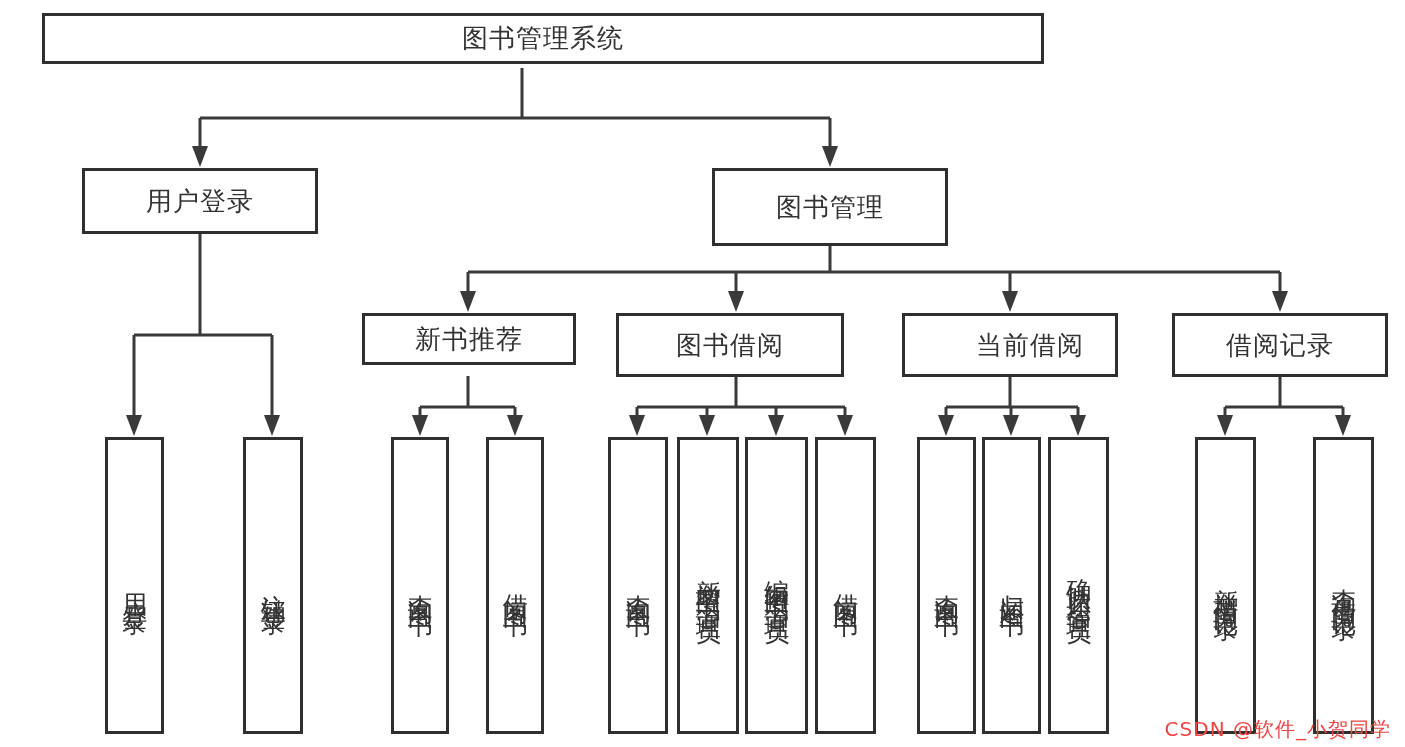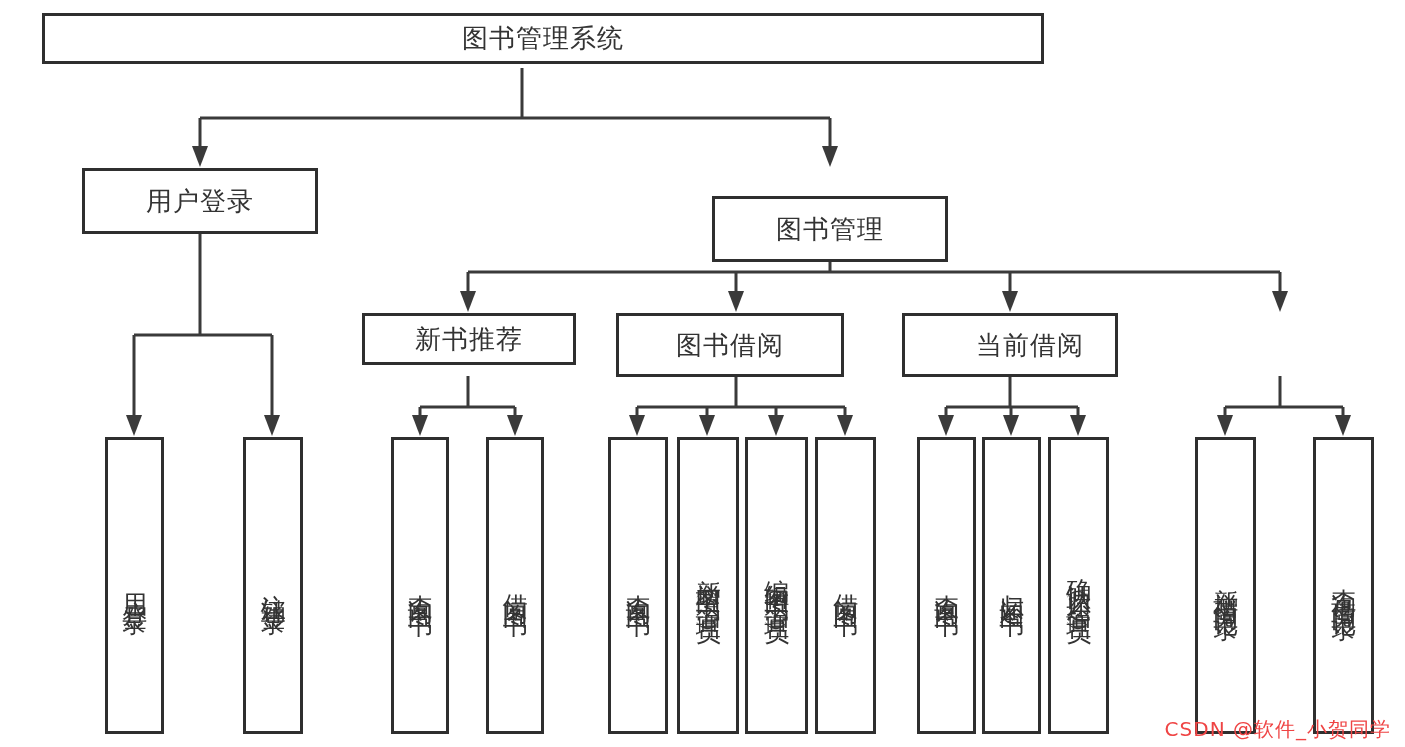--- a/index.html
+++ b/index.html
@@ -84,25 +84,26 @@
       <polygon points="1011,436 1003,415 1019,415"></polygon>
       <polygon points="1078,436 1070,415 1086,415"></polygon>
       <polygon points="1225,436 1217,415 1233,415"></polygon>
       <polygon points="1343,436 1335,415 1351,415"></polygon>
     </g>
   </svg>
 
   <div class="box" style="left:21px; top:13px; width:1002px; height:51px;margin-left:21px;">图书管理系统</div>
 
   <div class="box" style="left:82px; top:168px; width:236px; height:66px;">用户登录</div>
-  <div class="box" style="left:712px; top:168px; width:236px; height:66px;margin-top:28px;">图书管理</div>
+  <div class="box" style="left:712px; top:168px; width:236px; height:78px;">图书管理</div>
 
   <div class="box" style="left:362px; top:313px; width:214px; height:52px;">新书推荐</div>
   <div class="box" style="left:616px; top:313px; width:228px; height:64px;">图书借阅</div>
   <div class="box" style="left:902px; top:313px; width:216px; height:64px;padding-left:40px;">当前借阅</div>
+  <div class="box" style="left:1172px; top:313px; width:216px; height:64px;">借阅记录</div>
 
   <div class="box vbox" style="left:105px; width:59px;">用户登录</div>
   <div class="box vbox" style="left:243px; width:60px;">注销登录</div>
 
   <div class="box vbox" style="left:391px; width:58px;">查询图书</div>
   <div class="box vbox" style="left:486px; width:58px;">借阅图书</div>
 
   <div class="box vbox" style="left:608px; width:60px;">查询图书</div>
   <div class="box vbox" style="left:677px; width:62px;">新增图书（管理员）</div>
   <div class="box vbox" style="left:745px; width:63px;">编辑图书（管理员）</div>

